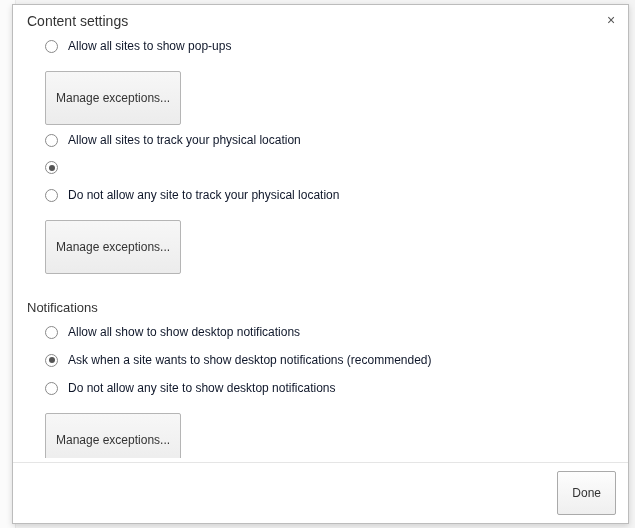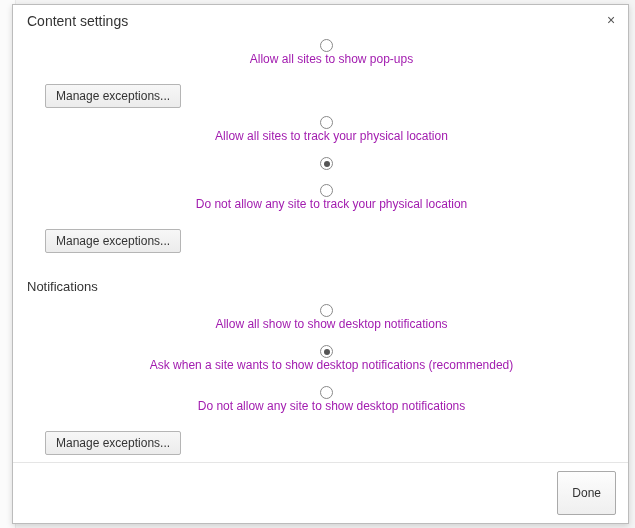--- a/index.html
+++ b/index.html
@@ -58,22 +58,21 @@
   .section-title {
     font-size: 13px;
     color: #333;
     margin: 18px 0 10px 0;
   }
   .option-row {
     display: flex;
     align-items: center;
     margin: 0 0 14px 18px;
     font-size: 12px;
-    color: #a21caf;
-    flex-direction: column;
+    color: #0f172a;
   }
   .radio {
     width: 13px; height: 13px;
     border: 1px solid #888;
     border-radius: 50%;
     margin-right: 10px;
     position: relative;
     flex-shrink: 0;
     cursor: pointer;
     background: #fff;
@@ -84,21 +83,21 @@
     left: 2.5px; top: 2.5px;
     width: 6px; height: 6px;
     background: #555;
     border-radius: 50%;
   }
   .btn {
     display: inline-block;
     background: linear-gradient(#f7f7f7, #ececec);
     border: 1px solid #b5b5b5;
     border-radius: 2px;
-    padding: 4px 10px;
+    padding: 19px 10px;
     font-size: 12px;
     color: #333;
     cursor: pointer;
     margin: 4px 0 8px 18px;
   }
   .dlg-footer {
     border-top: 1px solid #e5e5e5;
     padding: 8px 12px;
     display: flex;
     justify-content: flex-end;

